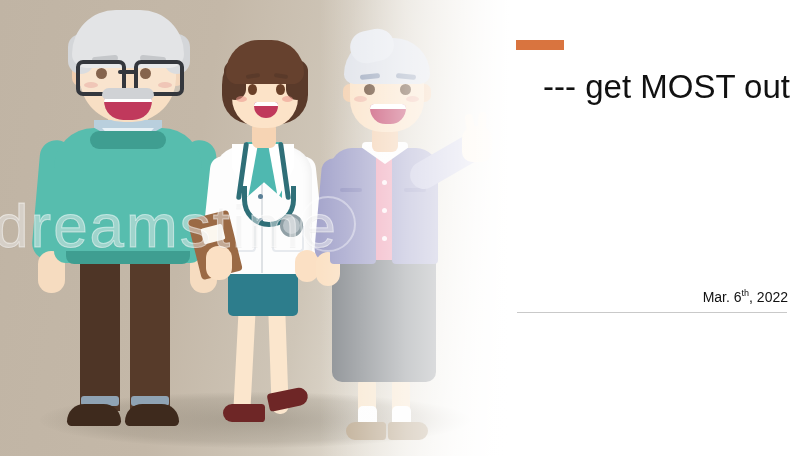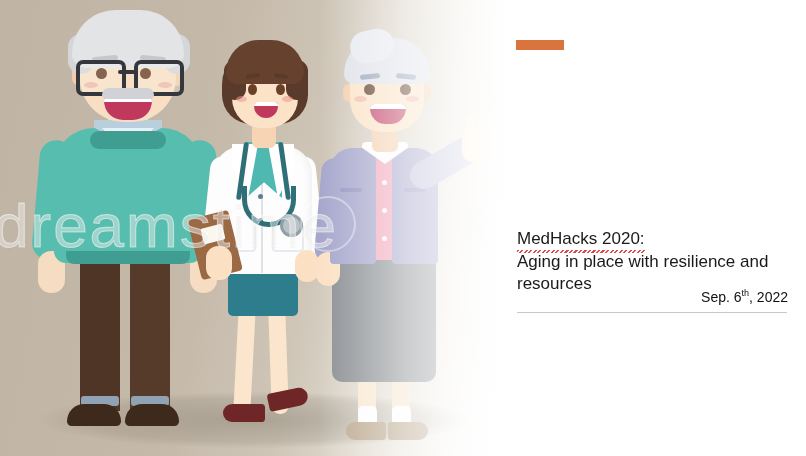--- a/index.html
+++ b/index.html
@@ -310,27 +310,21 @@
 
     <div id="watermark">dreamstime</div>
     <div id="wm-dot"></div>
 
     <div id="illus-fade"></div>
   </div>
 
   <div id="accent-bar"></div>
 
   <div id="title-block">
+    <div id="title-sub1">--- get MOST out</div>
   </div>
 
-  <div id="subtitle-block">
-    <div class="st-line">
-      <span id="st-org">MedHacks 2020:</span>
-    </div>
-    <div class="st-line">Aging in place with resilience and</div>
-    <div class="st-line">resources</div>
-  </div>
-
-  <div id="date-line"><span>Sep. 6</span><sup>th</sup><span>, 2022</span></div>
+
+  <div id="date-line"><span>Mar. 6</span><sup>th</sup><span>, 2022</span></div>
 
   <div id="divider"></div>
 
 </div>
 
 </body></html>

